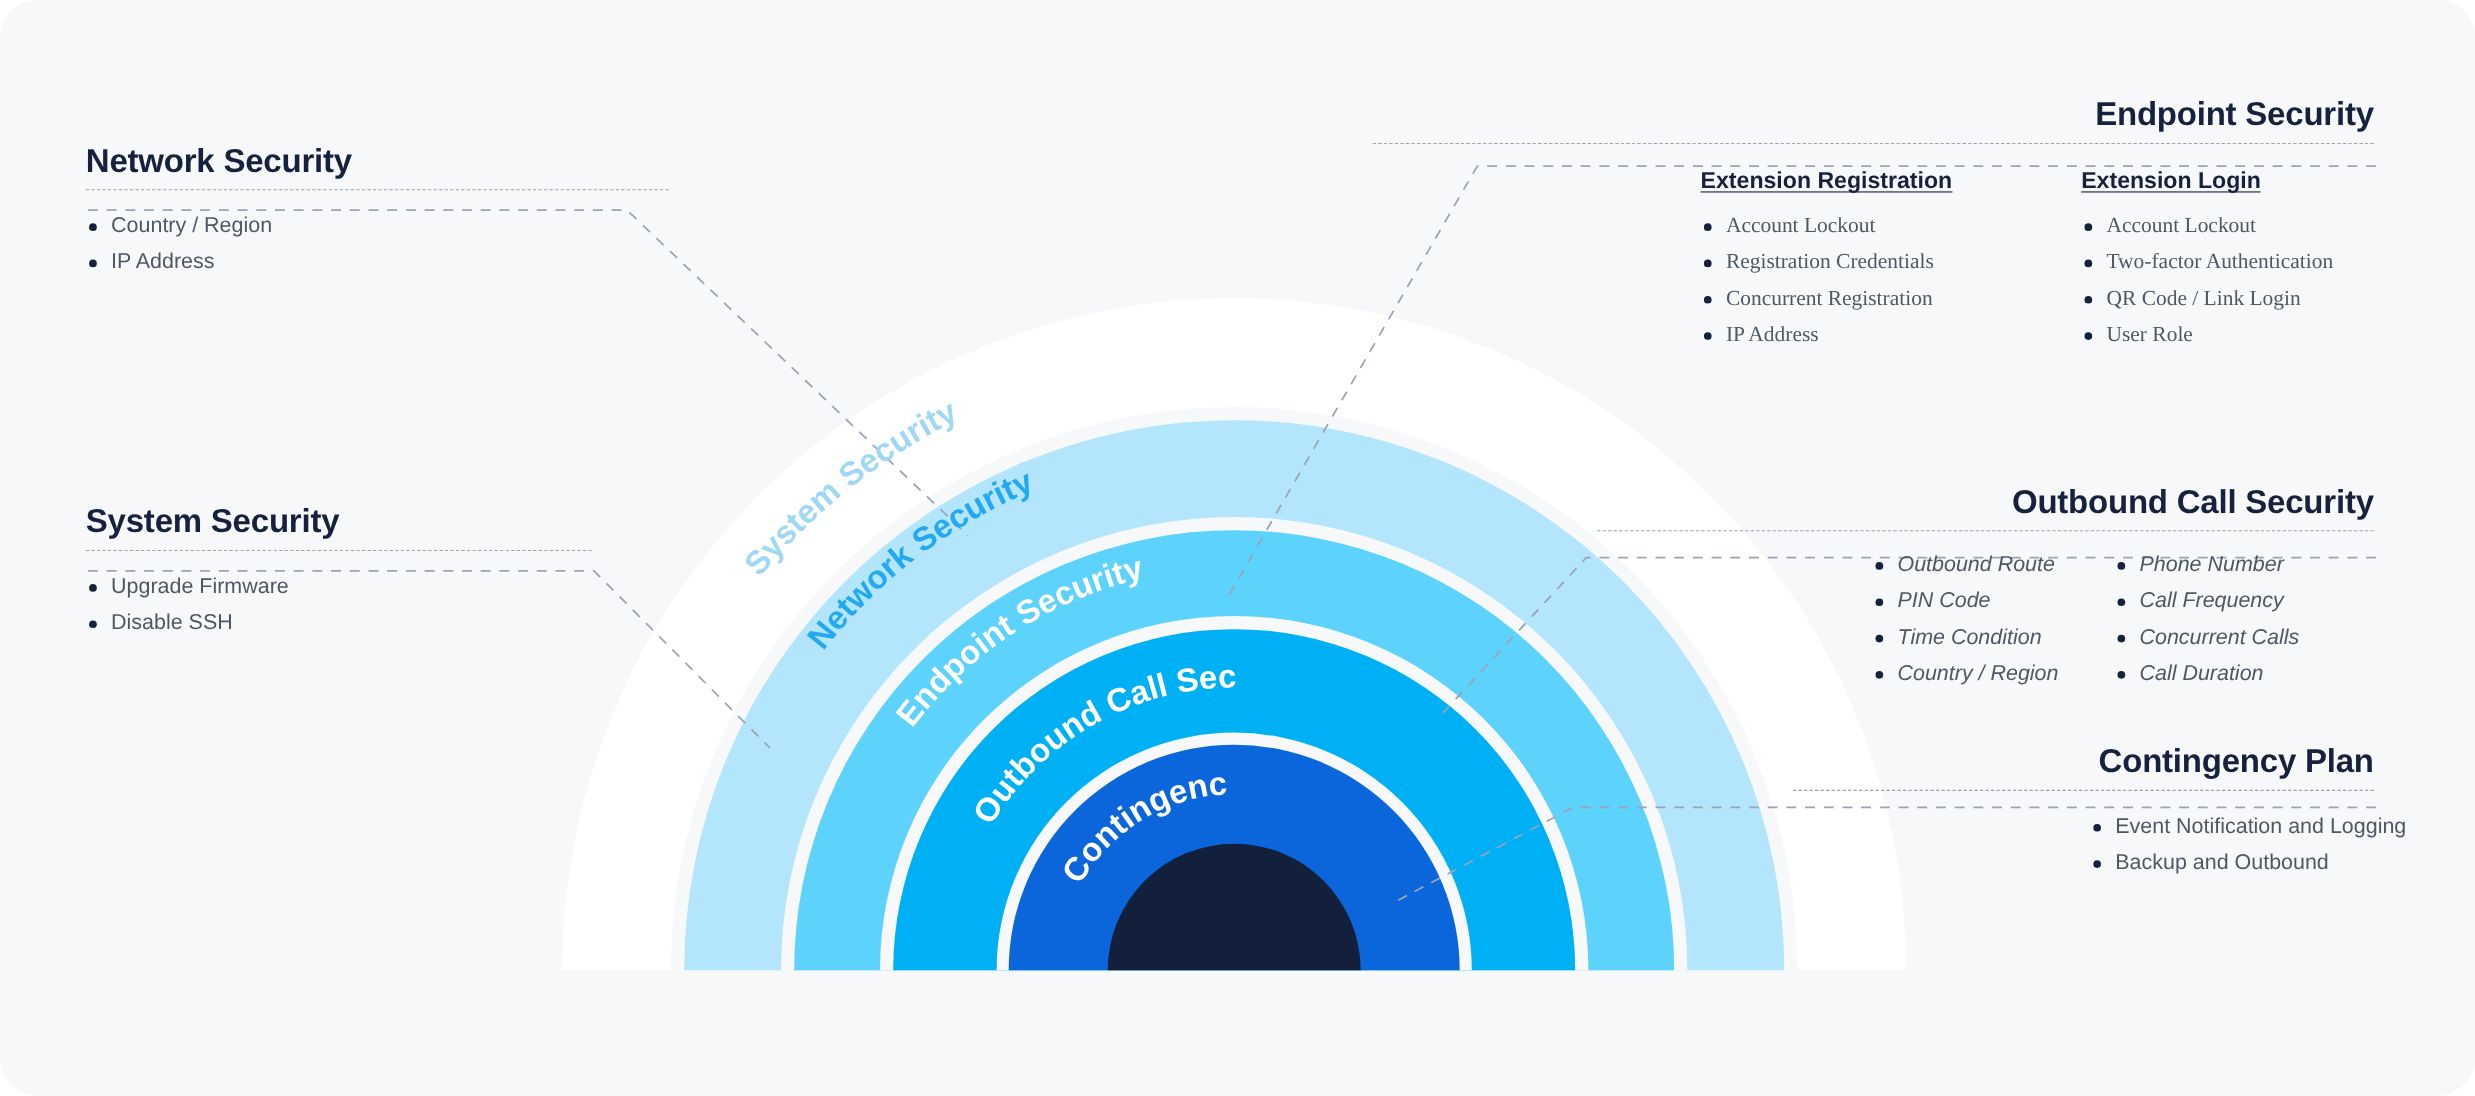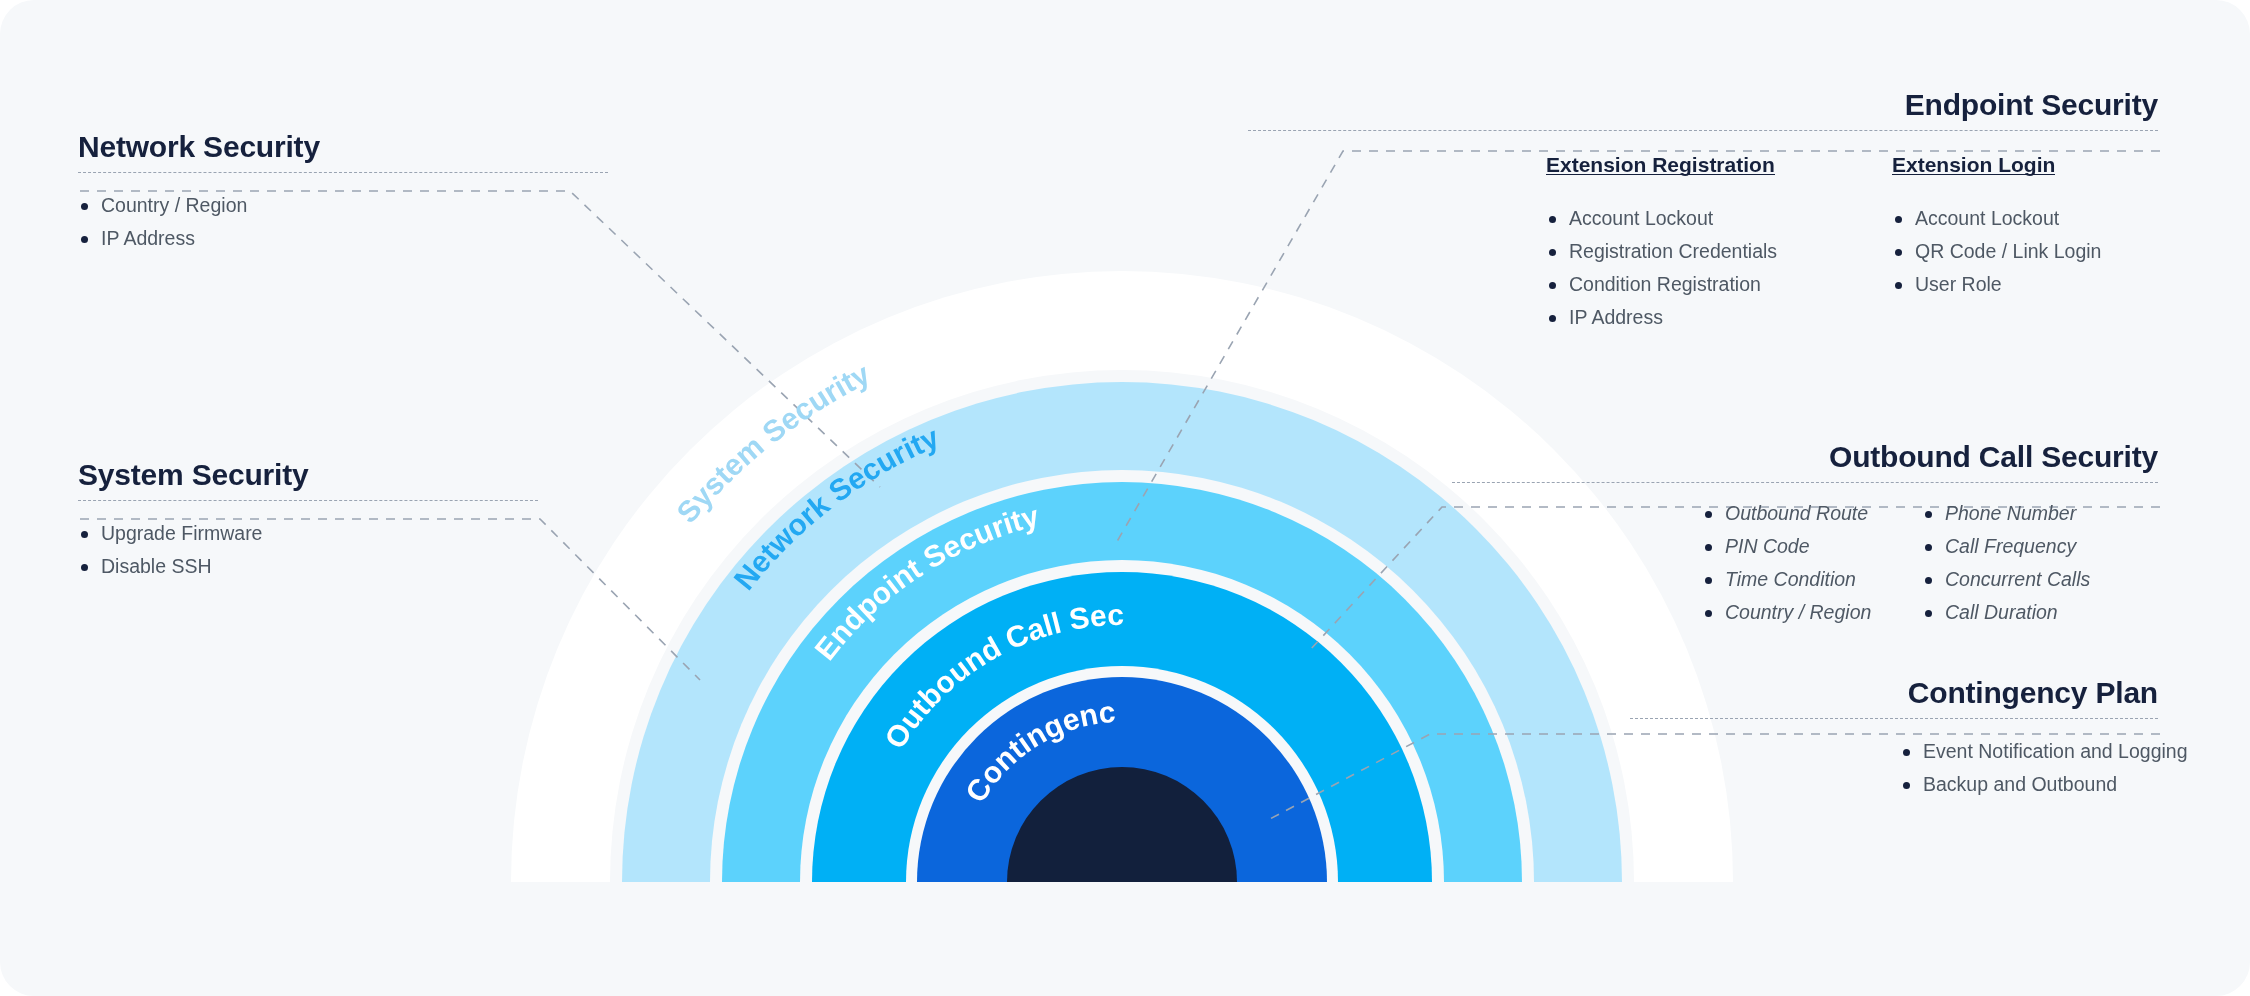--- a/index.html
+++ b/index.html
@@ -110,21 +110,21 @@
   .col  { display: block; }
 
   
   #block-network  { left: 78px;  top: 130px;  width: 530px; }
   #block-system   { left: 78px;  top: 458px;  width: 460px; }
   #block-endpoint { left: 1248px; top: 88px;  width: 910px; }
   #block-outbound { left: 1452px; top: 440px;  width: 706px; }
   #block-conting  { left: 1630px; top: 676px;  width: 528px; }
 
   #block-endpoint .cols { gap: 80px; margin-top: 22px; }
-  #block-endpoint ul.items { margin-top: 24px; }
+  #block-endpoint ul.items { margin-top: 11px; font-family: Liberation Serif, serif; }
   #block-endpoint .col-reg   { width: 300px; padding-left: 298px; }
   #block-endpoint .col-login { width: 300px; }
 
   #block-outbound .cols { margin-top: 14px; padding-left: 250px; font-style: italic; }
   #block-outbound ul.items { margin-top: 0; }
   #block-outbound .col-a { width: 220px; }
   #block-outbound .col-b { width: 220px; }
 
   #block-conting ul.items { padding-left: 270px; }
 </style>
@@ -223,32 +223,33 @@
     <div class="cols">
       <div class="col col-reg">
         <div class="sub-title">
           <span>Extension Registration</span>
           <span class="hl"></span>
           <span class="ul"></span>
         </div>
         <ul class="items">
           <li>Account Lockout</li>
           <li>Registration Credentials</li>
-          <li>Condition Registration</li>
+          <li>Concurrent Registration</li>
           <li>IP Address</li>
         </ul>
       </div>
       <div class="col col-login">
         <div class="sub-title">
           <span>Extension Login</span>
           <span class="hl"></span>
           <span class="ul"></span>
         </div>
         <ul class="items">
           <li>Account Lockout</li>
+          <li>Two-factor Authentication</li>
           <li>QR Code / Link Login</li>
           <li>User Role</li>
         </ul>
       </div>
     </div>
   </div>
 
   <div class="block" id="block-outbound">
     <div class="block-title title-right">Outbound Call Security</div>
     <div class="rule"></div>

